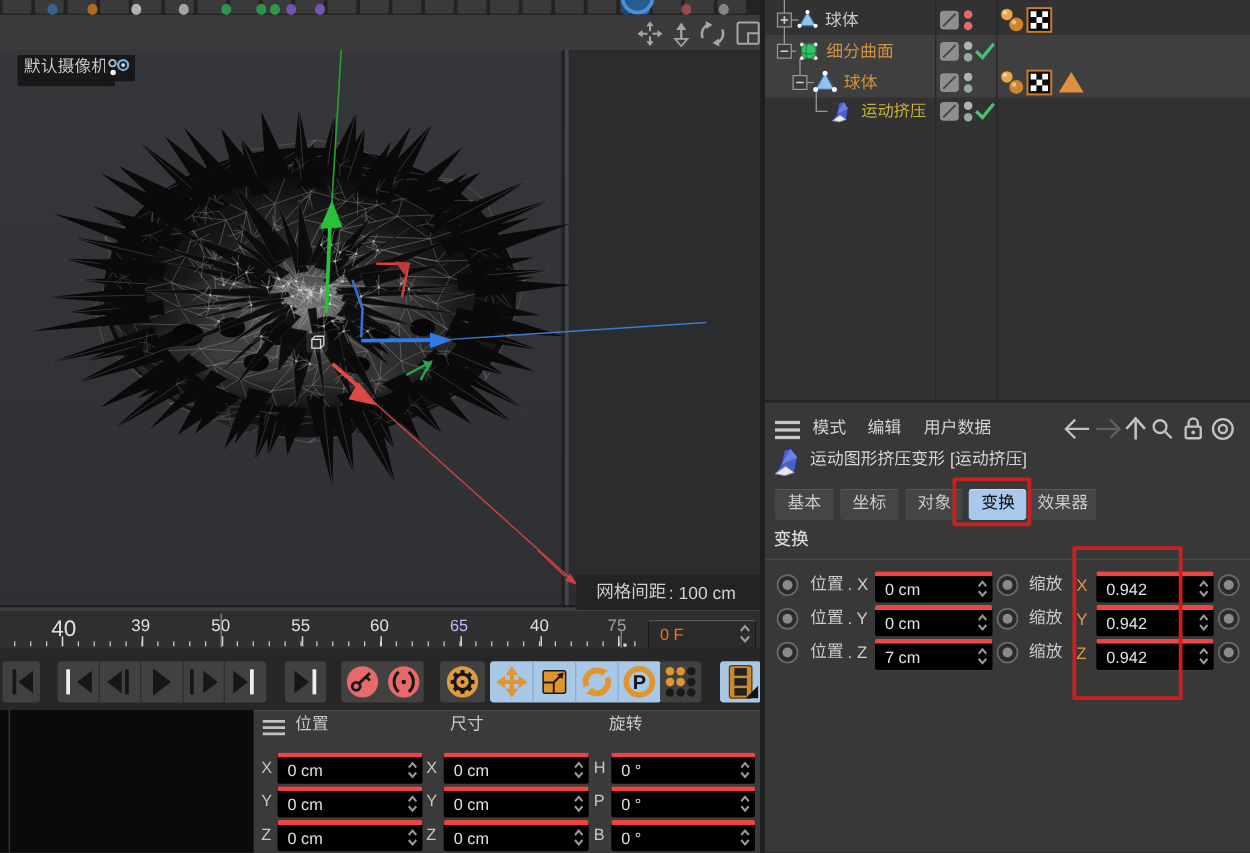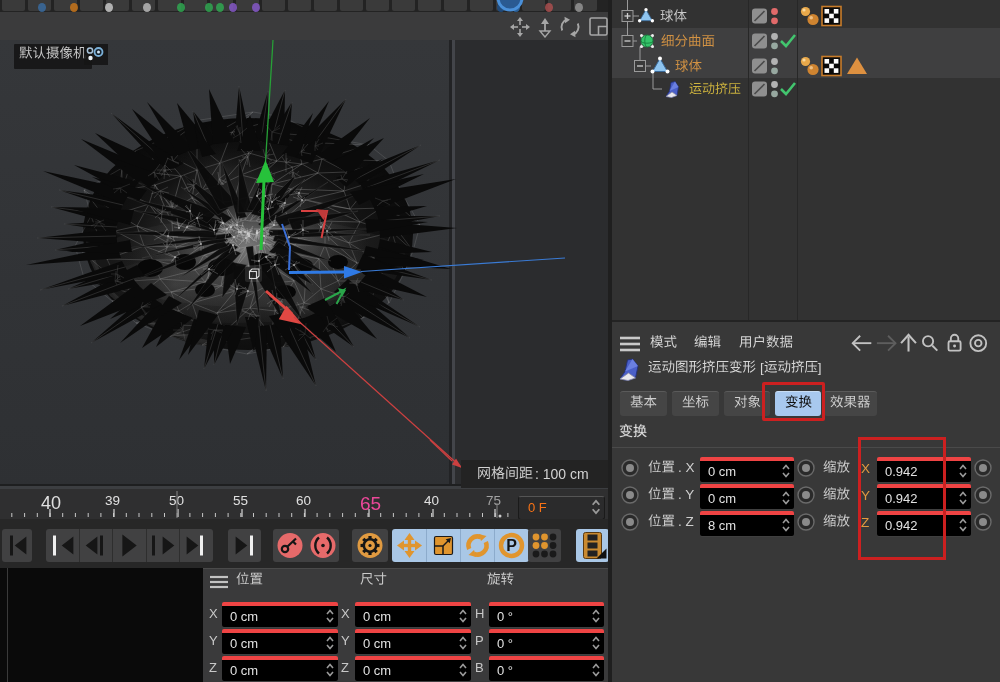--- a/index.html
+++ b/index.html
@@ -1799,21 +1799,21 @@
         </svg>
       </div>
       <div style="color:#d2d2d2;font-size:14px;margin-left:2px"> : 100 cm</div>
     </div>
 <div class="abs" style="left:0;top:489px;width:608px;height:30px;background:#2f2f30"></div>
 <div class="lat" style="left:41px;top:494px;font-size:18px;color:#e0e0e0">40</div>
 <div class="lat" style="left:105px;top:494px;font-size:13.5px;color:#e0e0e0">39</div>
 <div class="lat" style="left:169px;top:494px;font-size:13.5px;color:#e0e0e0">50</div>
 <div class="lat" style="left:233px;top:494px;font-size:13.5px;color:#e0e0e0">55</div>
 <div class="lat" style="left:296px;top:494px;font-size:13.5px;color:#e0e0e0">60</div>
-<div class="lat" style="left:360px;top:494px;font-size:19px;color:#ec4899">65</div>
+<div class="lat" style="left:360px;top:494px;font-size:13px;color:#c4b5fd">65</div>
 <div class="lat" style="left:424px;top:494px;font-size:13.5px;color:#e0e0e0">40</div>
 <div class="lat" style="left:486px;top:494px;font-size:13.5px;color:#a3a3a3">75</div>
 <svg class="abs" style="left:0;top:489px" width="608" height="30" viewBox="0 0 608 30">
       <line x1="11.8" y1="24" x2="11.8" y2="28" stroke="#c8c8c8" stroke-width="1"></line>
       <line x1="24.6" y1="24" x2="24.6" y2="28" stroke="#c8c8c8" stroke-width="1"></line>
       <line x1="37.3" y1="24" x2="37.3" y2="28" stroke="#c8c8c8" stroke-width="1"></line>
       <line x1="50.0" y1="24" x2="50.0" y2="28" stroke="#c8c8c8" stroke-width="1"></line>
       <line x1="62.7" y1="24" x2="62.7" y2="28" stroke="#c8c8c8" stroke-width="1"></line>
       <line x1="75.4" y1="24" x2="75.4" y2="28" stroke="#c8c8c8" stroke-width="1"></line>
       <line x1="88.2" y1="24" x2="88.2" y2="28" stroke="#c8c8c8" stroke-width="1"></line>
@@ -2409,21 +2409,21 @@
       <circle cx="9" cy="9" r="4" fill="#8a8a8a"></circle>
     </svg>
 <div class="abs" style="left:648px;top:514px;display:flex">
       <svg width="27" height="16" style="display:block;overflow:visible">
         <path transform="translate(0.0,11.6) scale(0.0135,-0.0135)" d="M369 658V585H914V658ZM435 509C465 370 495 185 503 80L577 102C567 204 536 384 503 525ZM570 828C589 778 609 712 617 669L692 691C682 734 660 797 641 847ZM326 34V-38H955V34H748C785 168 826 365 853 519L774 532C756 382 716 169 678 34ZM286 836C230 684 136 534 38 437C51 420 73 381 81 363C115 398 148 439 180 484V-78H255V601C294 669 329 742 357 815Z" fill="#cfcfcf"></path>
         <path transform="translate(13.5,11.6) scale(0.0135,-0.0135)" d="M651 748H820V658H651ZM417 748H582V658H417ZM189 748H348V658H189ZM190 427V6H57V-50H945V6H808V427H495L509 486H922V545H520L531 603H895V802H117V603H454L446 545H68V486H436L424 427ZM262 6V68H734V6ZM262 275H734V217H262ZM262 320V376H734V320ZM262 172H734V113H262Z" fill="#cfcfcf"></path>
       </svg>
       <div style="color:#cfcfcf;font-size:13.5px;line-height:1.2;margin-left:3px">. Z</div>
     </div>
 <div class="field" style="left:700px;top:511px;width:94px;height:21px">
-      <div class="ftxt" style="left:8px">8 cm</div>
+      <div class="ftxt" style="left:8px">7 cm</div>
       <svg class="spin" viewBox="0 0 10 18">
         <path d="M2 7 L5 3.5 L8 7" fill="none" stroke="#9a9a9a" stroke-width="1.6"></path>
         <path d="M2 11 L5 14.5 L8 11" fill="none" stroke="#9a9a9a" stroke-width="1.6"></path>
       </svg>
     </div>
 <svg class="abs" style="left:797px;top:513px" width="18" height="18" viewBox="0 0 18 18">
       <circle cx="9" cy="9" r="8" fill="#2a2a2a" stroke="#6a6a6a" stroke-width="1.4"></circle>
       <circle cx="9" cy="9" r="4" fill="#8a8a8a"></circle>
     </svg>
 <div style="position:absolute;left:823px;top:514px">

